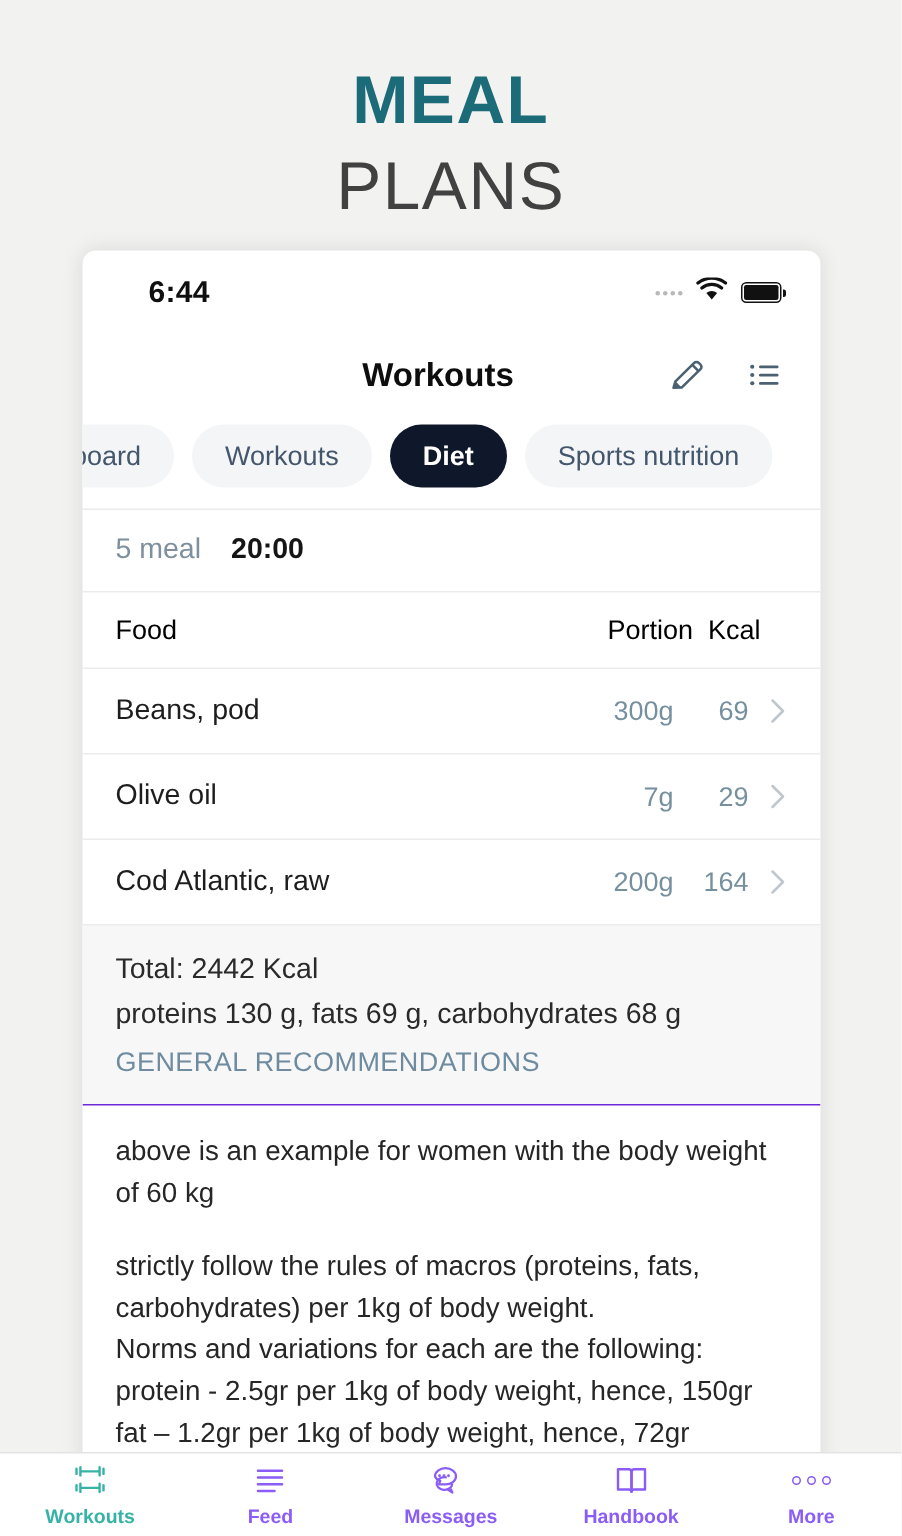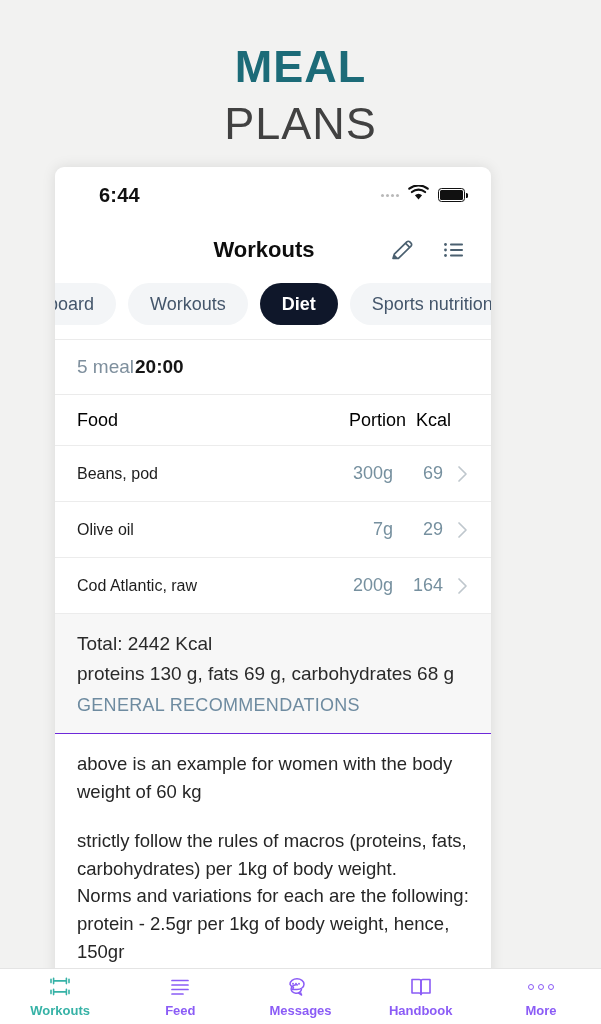--- a/index.html
+++ b/index.html
@@ -36,21 +36,21 @@
     font-weight: normal;
     letter-spacing: 1px;
     color: #414141;
   }
 
   
   .phone-card {
     position: absolute;
     left: 55px;
     top: 167px;
-    width: 436px;
+    width: 492px;
     height: 857px;
     background: #ffffff;
     border-radius: 9px 9px 0 0;
     box-shadow: 0 0 14px rgba(0,0,0,0.10);
     overflow: hidden;
   }
 
   
   .status-bar {
     height: 56px;
@@ -149,21 +149,21 @@
   }
 
   
   .section-line { border-top: 1px solid #ebebeb; }
 
   .meal-head {
     padding: 16px 22px 16px 22px;
     font-size: 19px;
     display: flex;
     align-items: baseline;
-    gap: 1px;
+    gap: 20px;
   }
   .meal-head .meal-count { color: #7e8f9d; }
   .meal-head .meal-time { color: #151515; font-weight: bold; }
 
   
   .col-head {
     display: flex;
     align-items: center;
     justify-content: space-between;
     padding: 15px 10px 14px 22px;
@@ -173,21 +173,21 @@
   .col-head .right { display: flex; gap: 10px; padding-right: 30px; }
 
   .food-row {
     display: flex;
     align-items: center;
     padding: 17px 22px 17px 22px;
     border-top: 1px solid #ececec;
   }
   .food-name {
     flex: 1;
-    font-size: 16px;
+    font-size: 19px;
     color: #1d1d1d;
   }
   .food-portion {
     font-size: 18px;
     color: #76909f;
     width: 58px;
     text-align: right;
   }
   .food-kcal {
     font-size: 18px;

